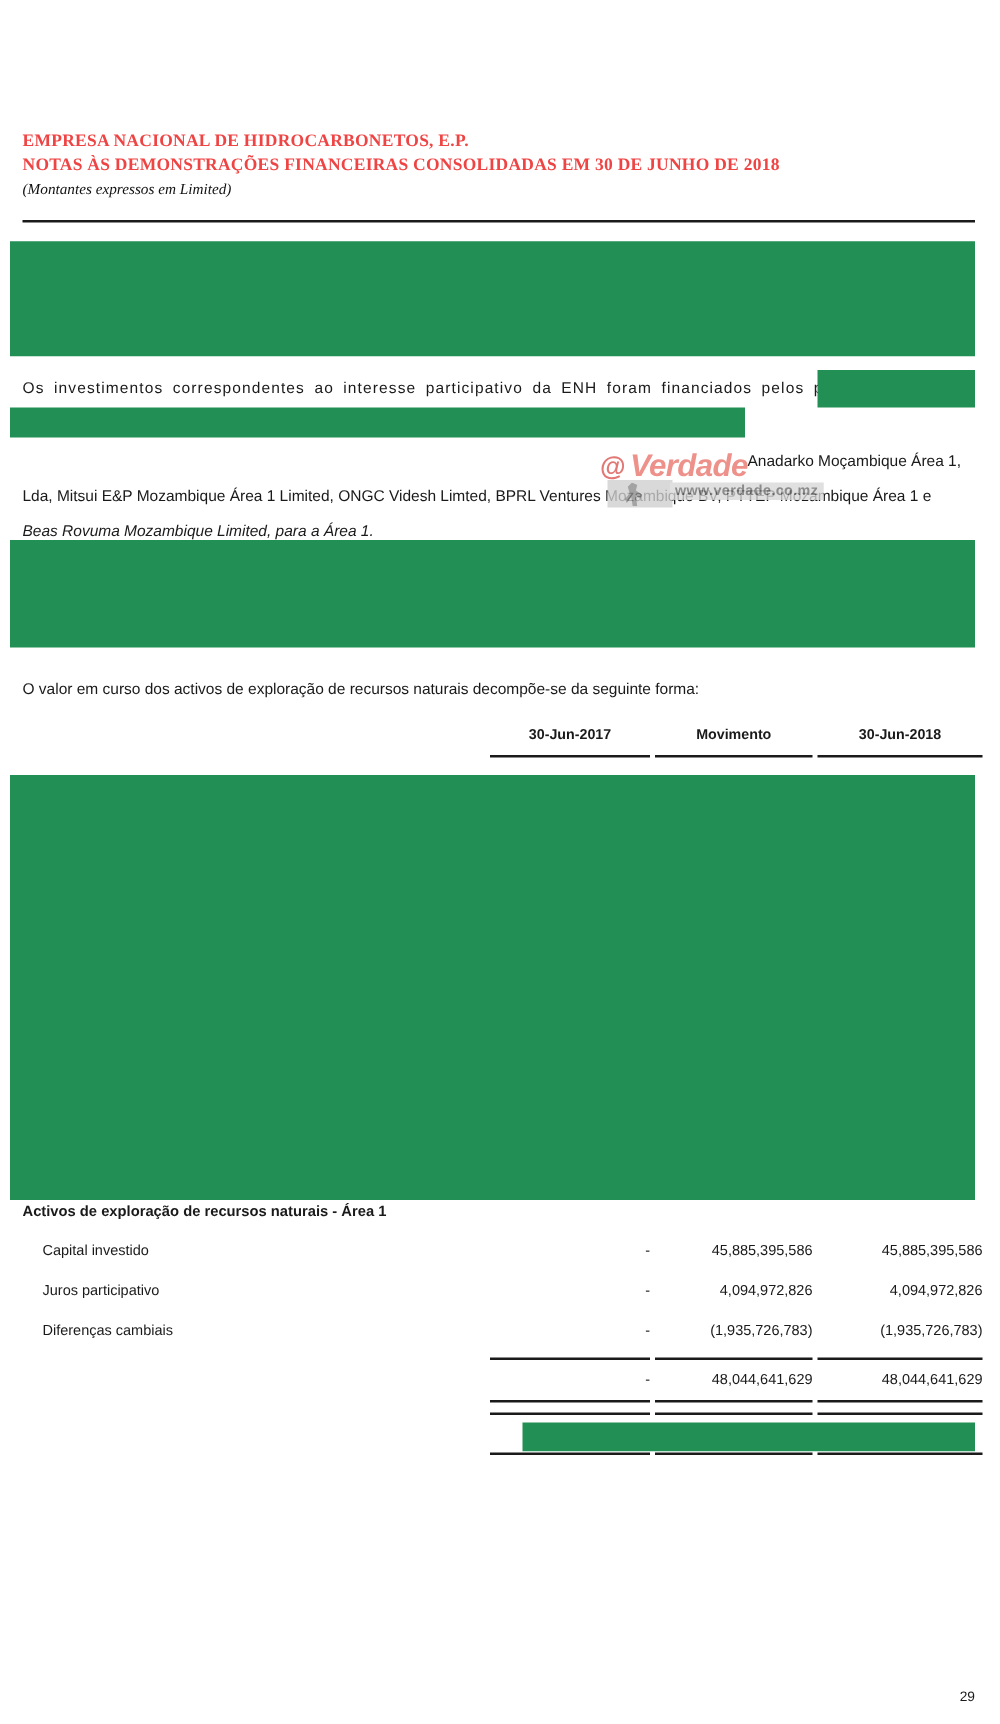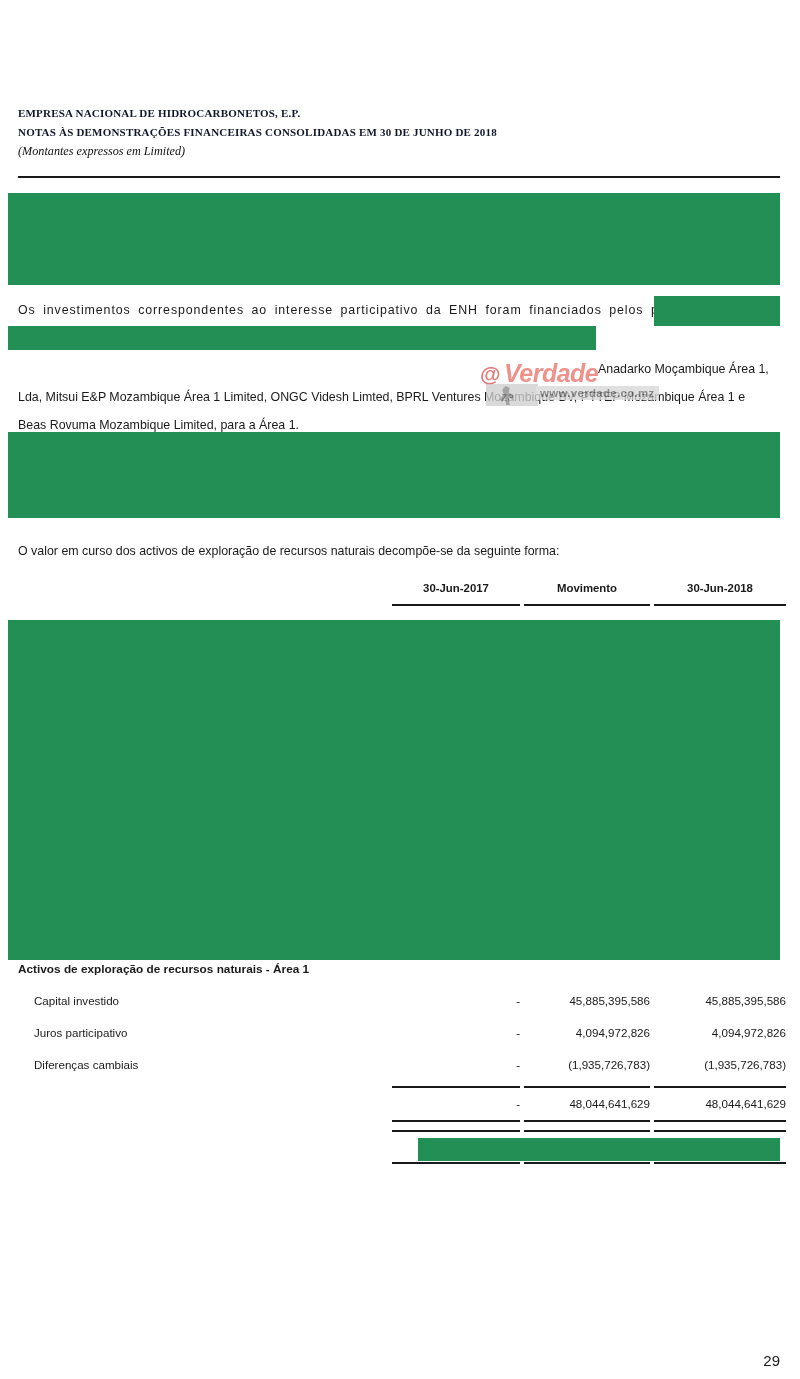--- a/index.html
+++ b/index.html
@@ -70,24 +70,24 @@
   .doc-head {
     position: absolute;
     left: 18px;
     top: 104px;
     width: 760px;
   }
   .doc-head .line1,
   .doc-head .line2 {
     font-family: "Liberation Serif", serif;
     font-weight: bold;
-    font-size: 11px;
+    font-size: 14px;
     letter-spacing: 0.2px;
     line-height: 19px;
-    color: #0f172a;
+    color: #ef4444;
     white-space: nowrap;
   }
   .doc-head .line3 {
     font-family: "Liberation Serif", serif;
     font-style: italic;
     font-size: 12.2px;
     line-height: 17px;
     margin-top: 1px;
     color: #111;
   }
@@ -233,21 +233,21 @@
     background: #8a8a8a;
     clip-path: polygon(40% 0%, 70% 10%, 62% 34%, 100% 52%, 86% 68%, 62% 56%, 70% 100%, 44% 100%, 36% 62%, 10% 86%, 0% 70%, 26% 44%, 16% 18%);
   }
 
   
   .page-num {
     position: absolute;
     right: 20px;
     top: 1352px;
     font-family: "Liberation Sans", sans-serif;
-    font-size: 15px;
+    font-size: 11px;
     color: #1a1a1a;
   }
 </style>
 </head>
 <body>
 
 <div id="page">
 
 
   <div class="doc-head">
@@ -260,21 +260,21 @@
   <div class="redaction" style="left:8px; top:193px; width:772px; height:92px;"></div>
 
   <div class="para-just" style="left:18px; top:303px;">Os investimentos correspondentes ao interesse participativo da ENH foram financiados pelos parceiros</div>
 
   <div class="redaction" style="left:654px; top:296px; width:126px; height:30px;"></div>
 
   <div class="redaction" style="left:8px; top:326px; width:588px; height:24px;"></div>
 
   <div class="para" style="left:598px; top:330px; line-height:20px;">Anadarko Moçambique Área 1,</div>
   <div class="para" style="left:18px; top:358px; line-height:20px;">Lda, Mitsui  E&amp;P Mozambique Área 1 Limited, ONGC Videsh Limted, BPRL Ventures Mozambique BV, PTTEP Mozambique Área 1 e</div>
-  <div class="para" style="left:18px; top:386px; line-height:20px;">Beas Rovuma Mozambique Limited, para a Área 1.</div>
+  <div class="para" style="left:18px; top:386px; line-height:20px;font-style:italic;">Beas Rovuma Mozambique Limited, para a Área 1.</div>
 
   <div class="watermark">
     <div class="wm-box"></div>
     <div class="wm-fig"></div>
     <div class="wm-at">@</div>
     <div class="wm-text">Verdade</div>
     <div class="wm-url">www.verdade.co.mz</div>
   </div>
 
   <div class="redaction" style="left:8px; top:432px; width:772px; height:86px;"></div>

